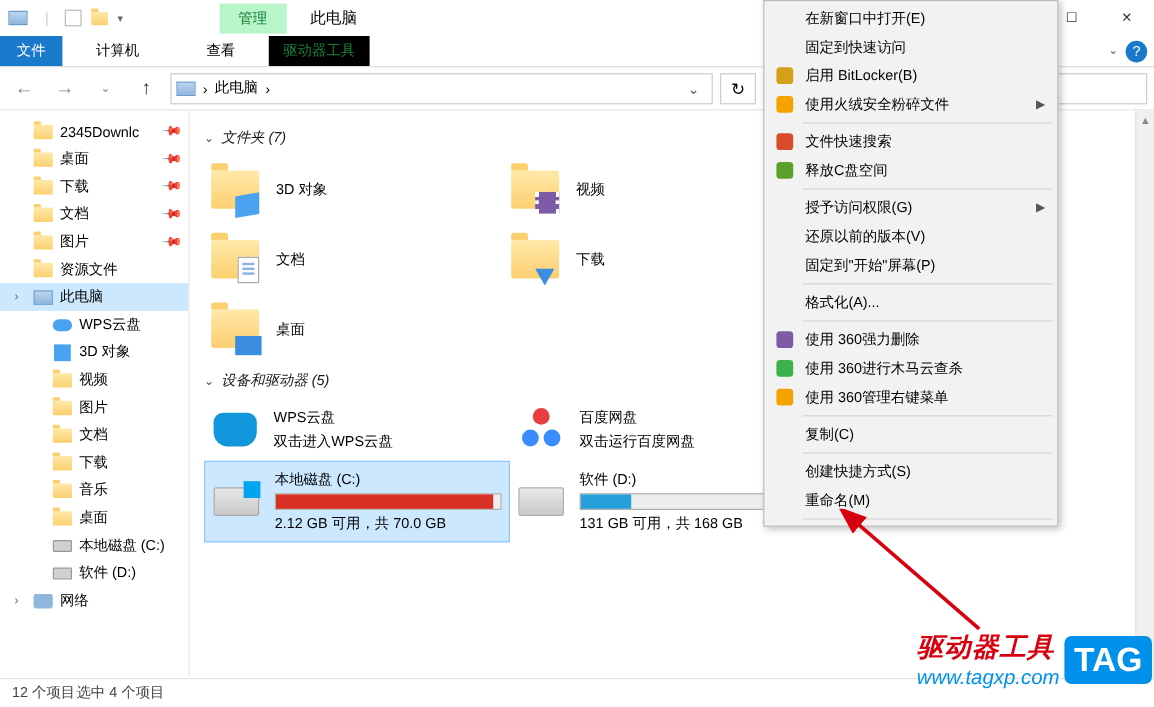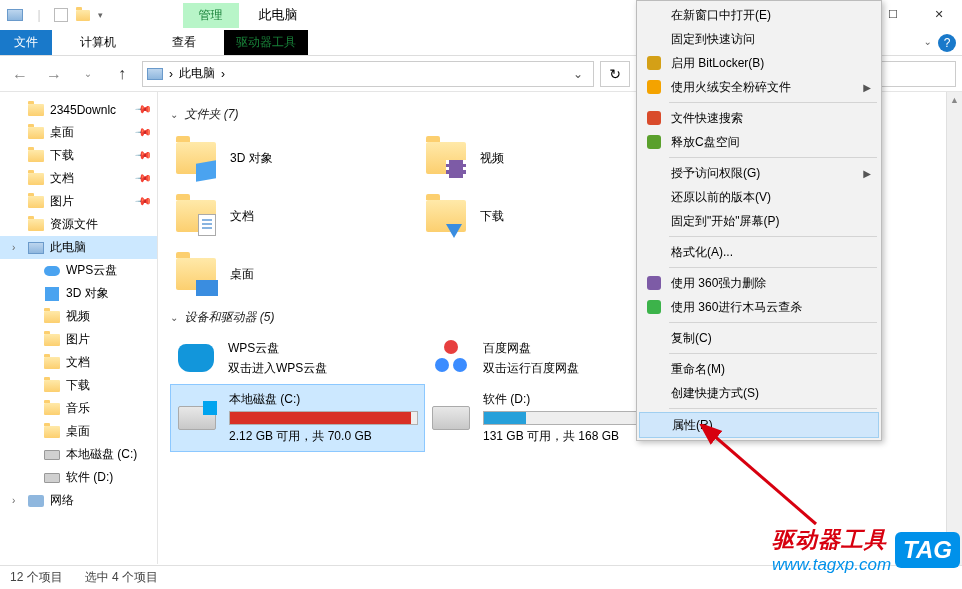--- a/index.html
+++ b/index.html
@@ -90,28 +90,28 @@
 
 
 .context-menu { position: absolute; left: 636px; top: 0; width: 246px; background: #f2f2f2; border: 1px solid #bcbcbc; box-shadow: 2px 2px 6px rgba(0,0,0,0.25); padding: 2px; z-index: 50; }
 .context-menu .mitem { height: 24px; display: flex; align-items: center; padding-left: 32px; position: relative; font-size: 12px; }
 .context-menu .mitem.selected { background: #d0e7fb; border: 1px solid #a0cff0; height: 26px; }
 .context-menu .mitem .micon { position: absolute; left: 6px; width: 18px; height: 18px; display:flex; align-items:center; justify-content:center; }
 .context-menu .mitem .arrow { margin-left: auto; margin-right: 8px; color: #555; font-size: 10px; }
 .context-menu .sep { height: 1px; background: #d4d4d4; margin: 3px 2px 3px 30px; }
 
 
-.statusbar { position: absolute; bottom: 0; left: 0; right: 0; height: 24px; border-top: 1px solid #e0e0e0; display: flex; align-items: center; padding: 0 10px; gap: 22px; background: #fff; font-size: 12px; color: #444; }
+.statusbar { position: absolute; bottom: 0; left: 0; right: 0; height: 24px; border-top: 1px solid #e0e0e0; display: flex; align-items: center; padding: 0 10px; gap: 1px; background: #fff; font-size: 12px; color: #444; }
 
 
 .watermark { position: absolute; right: 2px; bottom: 14px; z-index: 60; display: flex; align-items: center; gap: 4px; }
 .watermark .txt { display: flex; flex-direction: column; align-items: flex-start; }
 .watermark .txt .cn { color: #d7000f; font-weight: bold; font-size: 22px; font-style: italic; letter-spacing: 1px; }
 .watermark .txt .url { color: #0091ea; font-size: 17px; font-style: italic; }
-.watermark .tag { background: #0091ea; color: #fff; font-weight: bold; font-size: 24px; padding: 4px 8px; border-radius: 6px; font-style: italic; }
+.watermark .tag { background: #0091ea; color: #fff; font-weight: bold; font-size: 28px; padding: 4px 8px; border-radius: 6px; }
 
 
 .red-arrow { position: absolute; z-index: 70; pointer-events: none; }
 
 .scrollbar-v { position:absolute; right:0; top:92px; bottom:24px; width:16px; background:#f0f0f0; border-left:1px solid #e0e0e0;}
 .scrollbar-v .btn{height:16px; display:flex; align-items:center; justify-content:center; color:#888; font-size:9px;}
 </style>
 </head>
 <body>
 
@@ -474,35 +474,38 @@
         <div style="width:14px;height:14px;background:#7d5ba6;border-radius:3px;"></div>
       </div>
       <span>使用 360强力删除</span>
     </div>
     <div class="mitem">
       <div class="micon">
         <div style="width:14px;height:14px;background:#3cb34a;border-radius:3px;"></div>
       </div>
       <span>使用 360进行木马云查杀</span>
     </div>
+    <div class="mitem">
+      <div class="micon">
+        <div style="width:14px;height:14px;background:#f4a300;border-radius:3px;"></div>
+      </div>
+      <span>使用 360管理右键菜单</span>
+    </div>
     <div class="sep"></div>
     <div class="mitem">
       <span>复制(C)</span>
     </div>
     <div class="sep"></div>
     <div class="mitem">
+      <span>创建快捷方式(S)</span>
+    </div>
+    <div class="mitem">
       <span>重命名(M)</span>
     </div>
-    <div class="mitem">
-      <span>创建快捷方式(S)</span>
-    </div>
-    <div class="sep"></div>
-    <div class="mitem selected">
-      <span>属性(R)</span>
-    </div>
+    <div class="sep"></div>
   </div>
 
 <svg class="red-arrow" style="left:696px; top:424px;" width="130" height="110">
   <defs>
       <marker id="ah" markerWidth="10" markerHeight="10" refX="2" refY="3" orient="auto">
         <path d="M0,0 L0,6 L8,3 z" fill="#d7000f"></path>
       </marker>
     </defs>
   <line x1="120" y1="100" x2="16" y2="10" stroke="#d7000f" stroke-width="3" marker-end="url(#ah)"></line>
 </svg>

